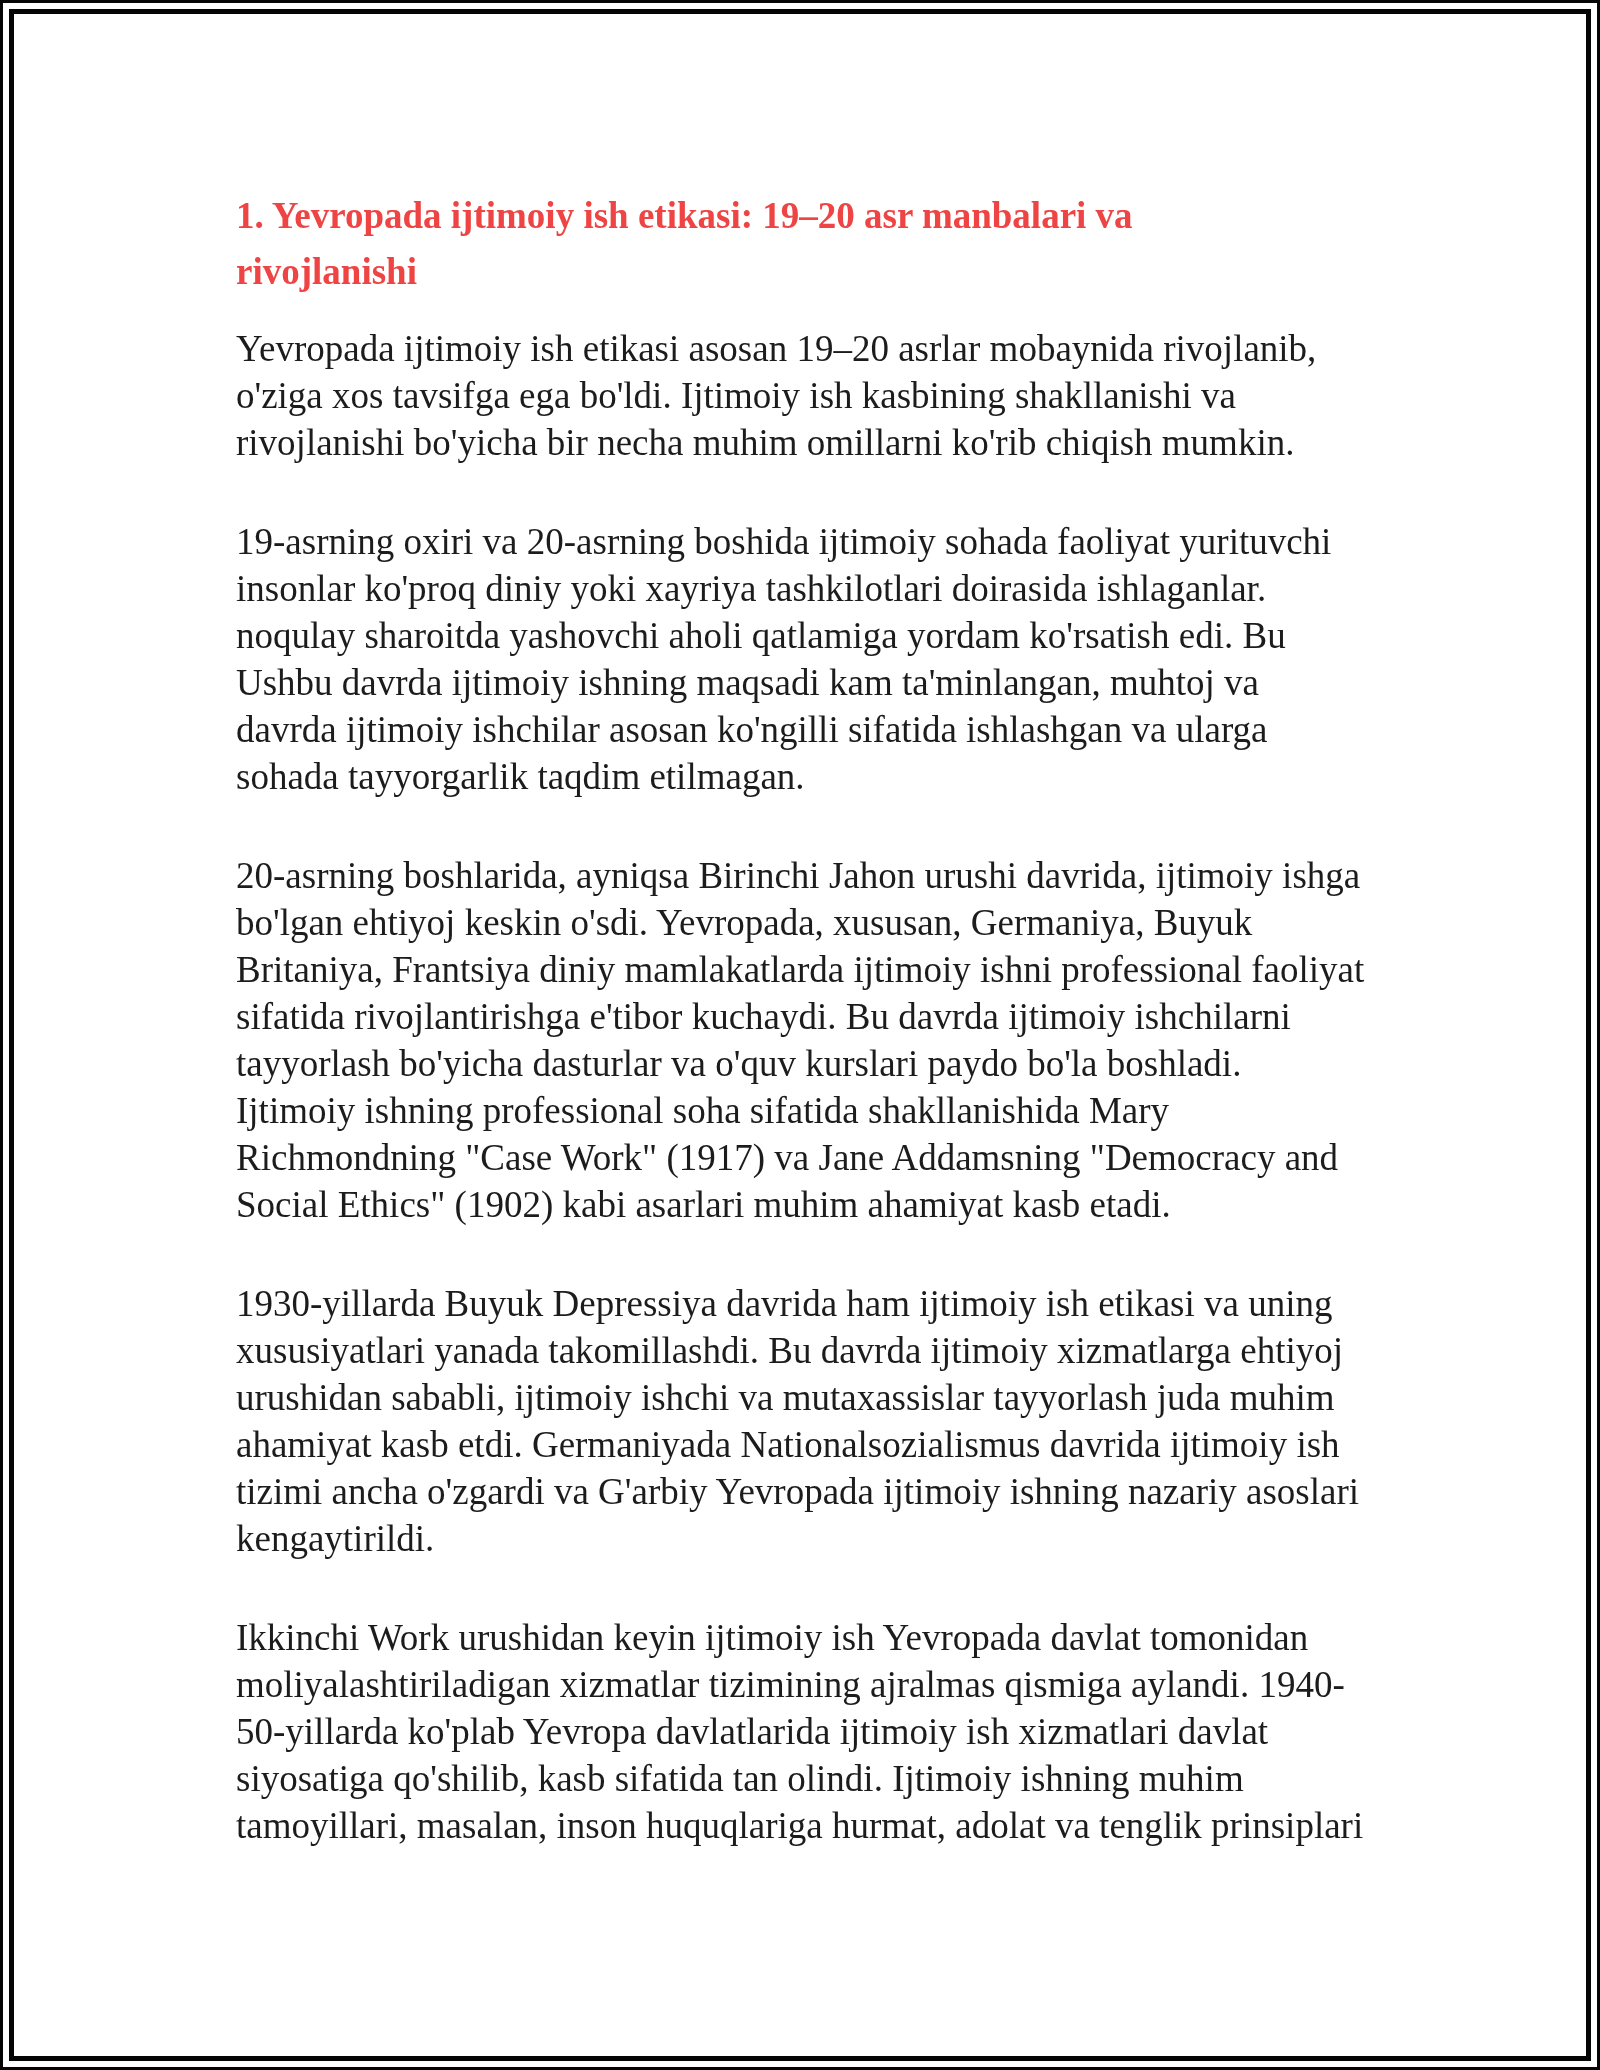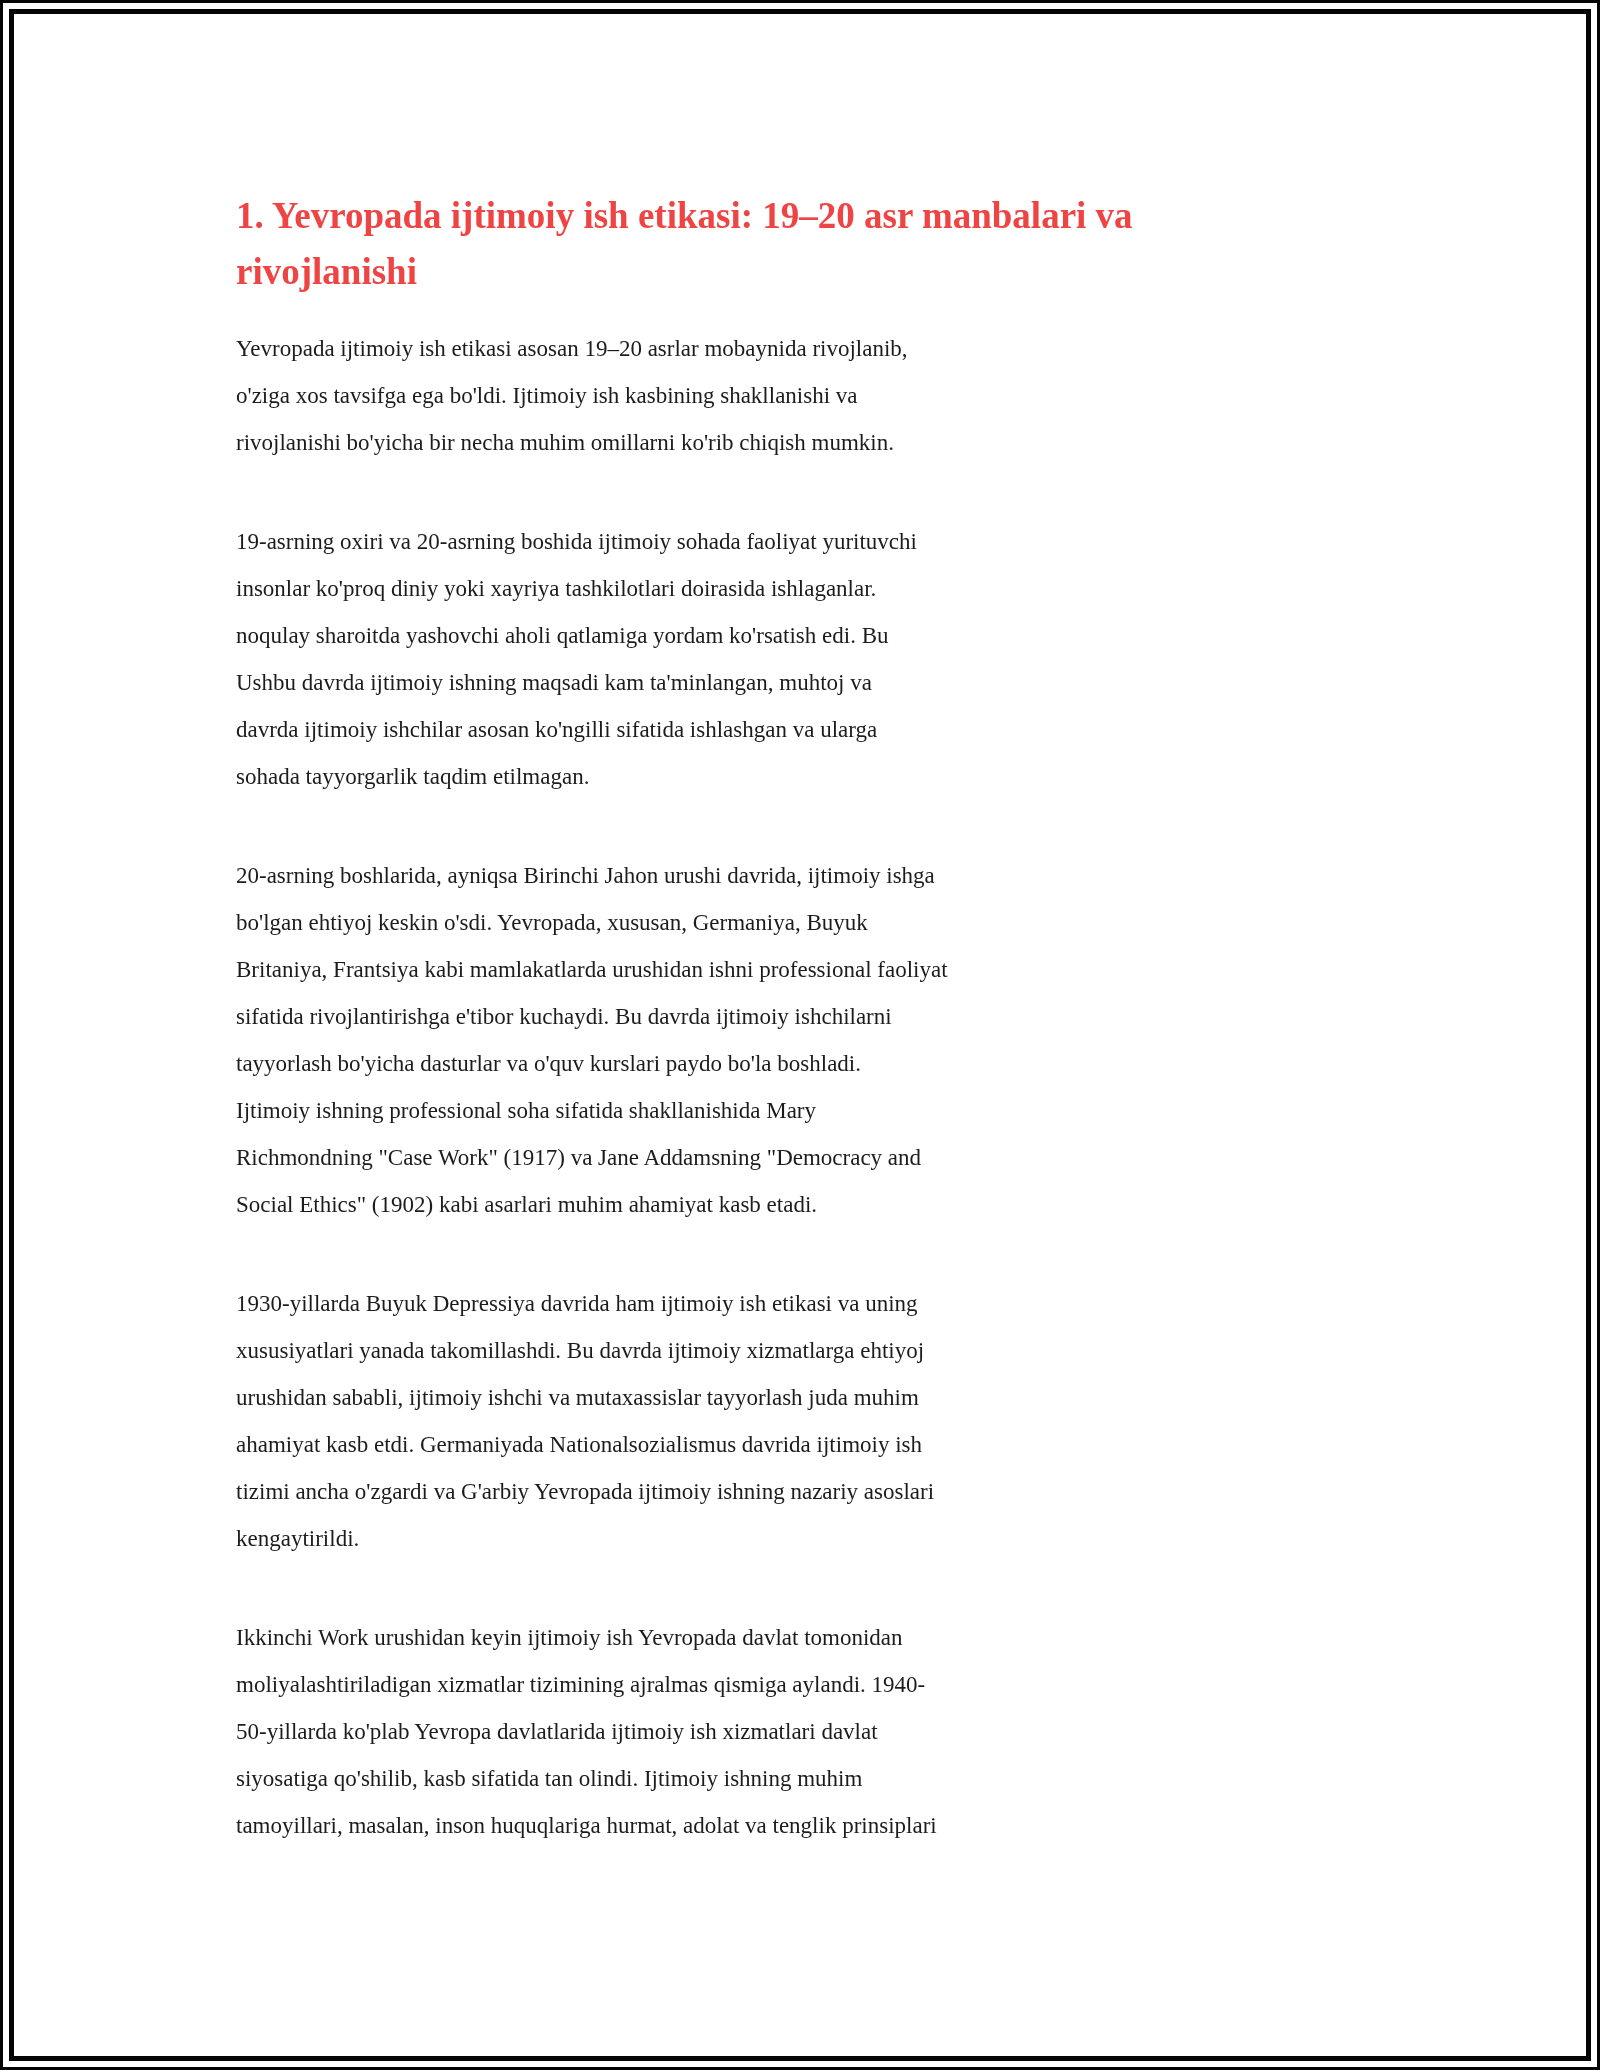--- a/index.html
+++ b/index.html
@@ -35,21 +35,21 @@
     font-family: "Liberation Serif", "DejaVu Serif", serif;
   }
   .heading {
     font-size: 37px;
     line-height: 56px;
     font-weight: bold;
     color: #ef4444;
     margin: 0 0 25px 0;
   }
   .para {
-    font-size: 23px;
+    font-size: 37px;
     line-height: 47px;
     margin: 0 0 52px 0;
   }
   .hline, .line {
     display: block;
     white-space: nowrap;
   }
 </style>
 </head>
 <body>
@@ -76,21 +76,21 @@
       <span class="line">insonlar ko'proq diniy yoki xayriya tashkilotlari doirasida ishlaganlar.</span>
       <span class="line">noqulay sharoitda yashovchi aholi qatlamiga yordam ko'rsatish edi. Bu</span>
       <span class="line">Ushbu davrda ijtimoiy ishning maqsadi kam ta'minlangan, muhtoj va</span>
       <span class="line">davrda ijtimoiy ishchilar asosan ko'ngilli sifatida ishlashgan va ularga</span>
       <span class="line">sohada tayyorgarlik taqdim etilmagan.</span>
     </p>
 
     <p class="para">
       <span class="line">20-asrning boshlarida, ayniqsa Birinchi Jahon urushi davrida, ijtimoiy ishga</span>
       <span class="line">bo'lgan ehtiyoj keskin o'sdi. Yevropada, xususan, Germaniya, Buyuk</span>
-      <span class="line">Britaniya, Frantsiya kabi mamlakatlarda urushidan ishni professional faoliyat</span>
+      <span class="line">Britaniya, Frantsiya diniy mamlakatlarda ijtimoiy ishni professional faoliyat</span>
       <span class="line">sifatida rivojlantirishga e'tibor kuchaydi. Bu davrda ijtimoiy ishchilarni</span>
       <span class="line">tayyorlash bo'yicha dasturlar va o'quv kurslari paydo bo'la boshladi.</span>
       <span class="line">Ijtimoiy ishning professional soha sifatida shakllanishida Mary</span>
       <span class="line">Richmondning "Case Work" (1917) va Jane Addamsning "Democracy and</span>
       <span class="line">Social Ethics" (1902) kabi asarlari muhim ahamiyat kasb etadi.</span>
     </p>
 
     <p class="para">
       <span class="line">1930-yillarda Buyuk Depressiya davrida ham ijtimoiy ish etikasi va uning</span>
       <span class="line">xususiyatlari yanada takomillashdi. Bu davrda ijtimoiy xizmatlarga ehtiyoj</span>

